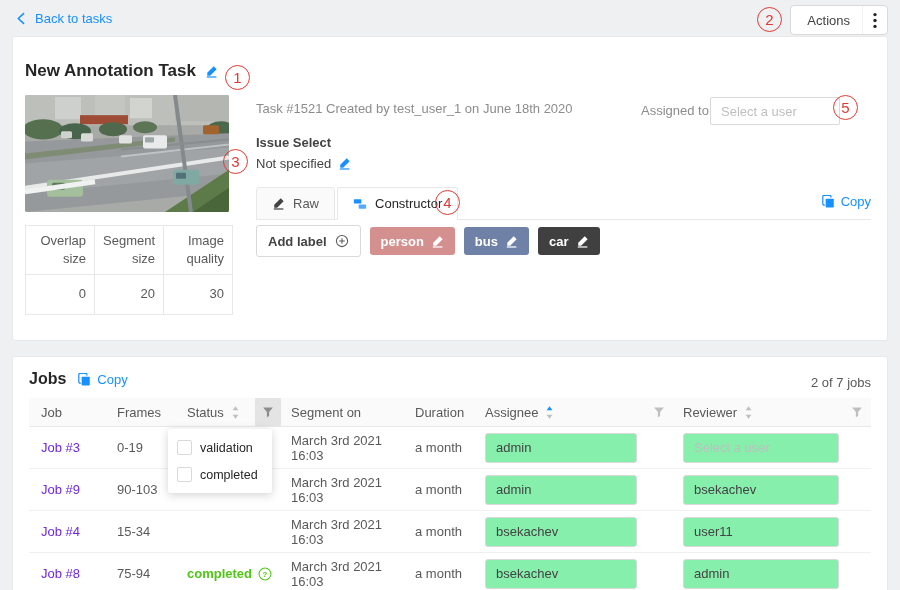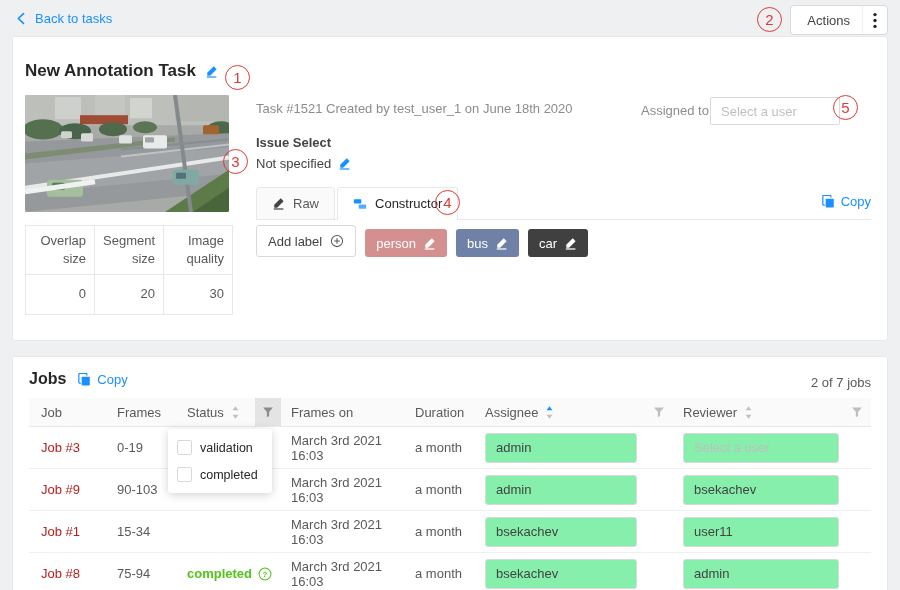--- a/index.html
+++ b/index.html
@@ -45,21 +45,21 @@
 
   .tabs-bar{position:absolute;left:243px;right:16px;top:150px;height:33px;box-sizing:border-box;
     border-bottom:1px solid #e8e8e8;display:flex;align-items:stretch;}
   .tab{height:33px;box-sizing:border-box;display:flex;align-items:center;gap:8px;padding:0 15px;
     font-size:13px;cursor:pointer;border-radius:3px 3px 0 0;}
   .tab-inactive{background:#fafafa;border:1px solid #e8e8e8;color:#595959;}
   .tab-active{background:#fff;border:1px solid #e8e8e8;border-bottom:1px solid #fff;color:#262626;margin-left:2px;}
   .copy-link{display:inline-flex;align-items:center;gap:6px;color:#1890ff;font-size:13px;cursor:pointer;}
   .tabs-copy{position:absolute;right:0;top:7px;}
 
-  .labels-row{position:absolute;left:243px;top:188px;display:flex;align-items:flex-end;gap:9px;}
+  .labels-row{position:absolute;left:243px;top:188px;display:flex;align-items:center;gap:9px;font-weight:bold;}
   .add-label-btn{display:inline-flex;align-items:center;gap:8px;background:#fff;border:1px solid #d9d9d9;
     border-radius:3px;padding:0 11px;height:30px;font-size:13px;color:#434343;cursor:pointer;}
   .tag{display:inline-flex;align-items:center;gap:7px;height:28px;padding:0 11px;border-radius:3px;
     color:#fff;font-size:13px;cursor:pointer;}
 
   
   .jobs-card{left:12px;top:356px;width:876px;height:245px;}
   .jobs-head{position:absolute;left:16px;top:13px;display:flex;align-items:center;gap:12px;}
   .jobs-title{font-size:16px;font-weight:700;color:#262626;}
   .jobs-count{position:absolute;right:16px;top:18px;font-size:13px;color:#595959;}
@@ -70,21 +70,21 @@
   .jheader .hc{position:relative;display:flex;align-items:center;height:100%;box-sizing:border-box;}
   .hc-pad{padding-left:12px;}
   .hc-pad4{padding-left:4px;}
   .hc-pad6{padding-left:6px;}
   .hc-pad10{padding-left:10px;}
   .sorter{margin-left:7px;display:inline-flex;}
   .hfunnel{position:absolute;right:8px;top:50%;transform:translateY(-50%);display:inline-flex;}
   .funnel-active-cell{width:26px;height:28px;background:#e4e4e4;display:flex;align-items:center;justify-content:center;margin-left:4px;}
 
   .jbody-row{height:41px;border-bottom:1px solid #f0f0f0;font-size:13px;color:#595959;}
-  .job-link{color:#b91c1c;padding-left:12px;cursor:pointer;}
+  .job-link{color:#6d28d9;padding-left:12px;cursor:pointer;}
   .cell4{padding-left:4px;}
   .status-done{display:inline-flex;align-items:center;gap:6px;padding-left:4px;font-weight:700;}
   .grid-input{height:30px;border:1px solid #d9d9d9;border-radius:3px;box-sizing:border-box;
     padding:0 10px;font-size:13px;color:#434343;font-family:inherit;background:#86efac;}
   .assignee-input{width:152px;margin-left:6px;}
   .reviewer-input{width:156px;margin-left:10px;}
 
   
   .filter-dropdown{position:absolute;left:168px;top:429px;width:104px;background:#fff;border-radius:3px;
     box-shadow:0 2px 10px rgba(0,0,0,0.18);z-index:20;box-sizing:border-box;}
@@ -304,21 +304,21 @@
       </div>
       <div class="hc">
         <span class="funnel-active-cell">
             <span class="ic">
               <svg width="12" height="12" viewBox="0 0 16 16" fill="#8c8c8c">
                 <path d="M1.5 2h13L9.5 8v5.3l-3 1.7V8z"></path>
               </svg>
             </span>
           </span>
       </div>
-      <div class="hc hc-pad4">Frames on</div>
+      <div class="hc hc-pad4">Segment on</div>
       <div class="hc hc-pad4">Duration</div>
       <div class="hc hc-pad6">
         <span>Assignee</span>
         <span class="sorter ic">
             <svg width="9" height="15" viewBox="0 0 10 17">
               <path d="M5 1.5 8.3 6H1.7z" fill="#1890ff"></path>
               <path d="M5 15.5 1.7 11h6.6z" fill="#bfbfbf"></path>
             </svg>
           </span>
         <span class="hfunnel ic">
@@ -359,21 +359,21 @@
       <div class="cell4">90-103</div>
       <div class="cell4"></div>
       <div></div>
       <div class="cell4">March 3rd 2021 16:03</div>
       <div class="cell4">a month</div>
       <div><input class="grid-input assignee-input" value="admin" style=""></div>
       <div><input class="grid-input reviewer-input" value="bsekachev" style=""></div>
     </div>
 
     <div class="jrow jbody-row">
-      <a class="job-link">Job #1</a>
+      <a class="job-link">Job #4</a>
       <div class="cell4">15-34</div>
       <div class="cell4"></div>
       <div></div>
       <div class="cell4">March 3rd 2021 16:03</div>
       <div class="cell4">a month</div>
       <div><input class="grid-input assignee-input" value="bsekachev" style=""></div>
       <div><input class="grid-input reviewer-input" value="user11" style=""></div>
     </div>
 
     <div class="jrow jbody-row">

